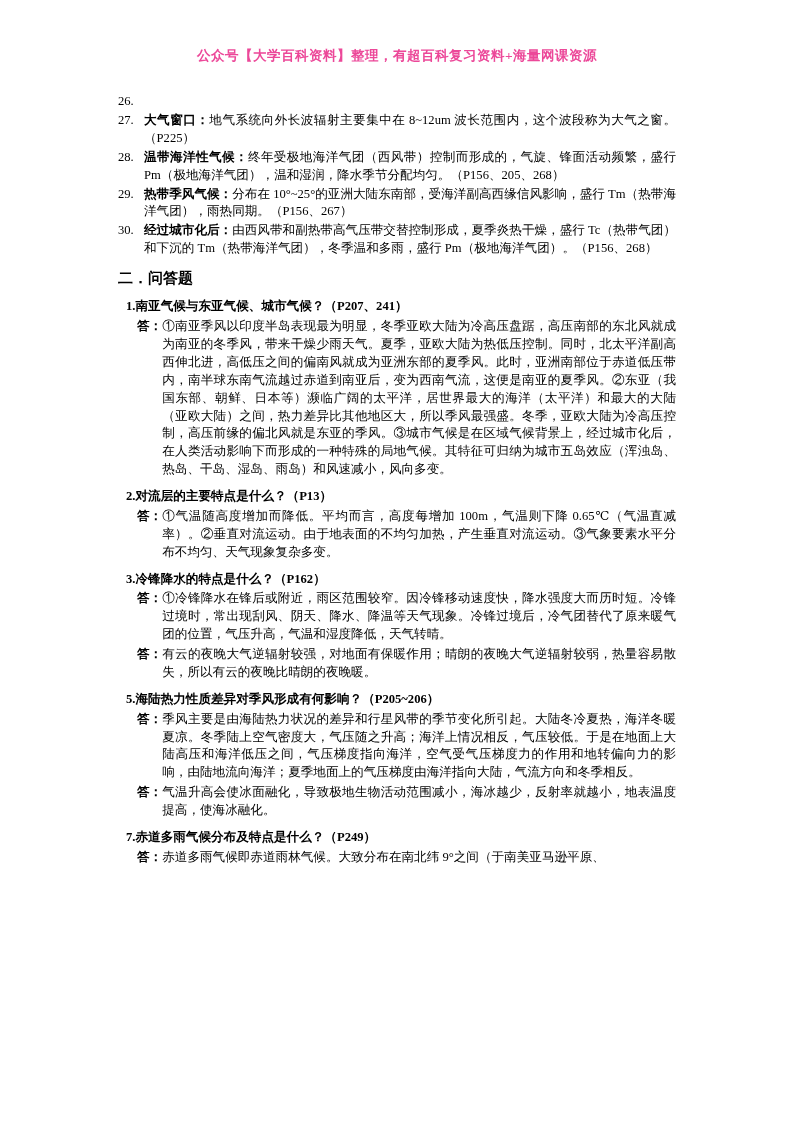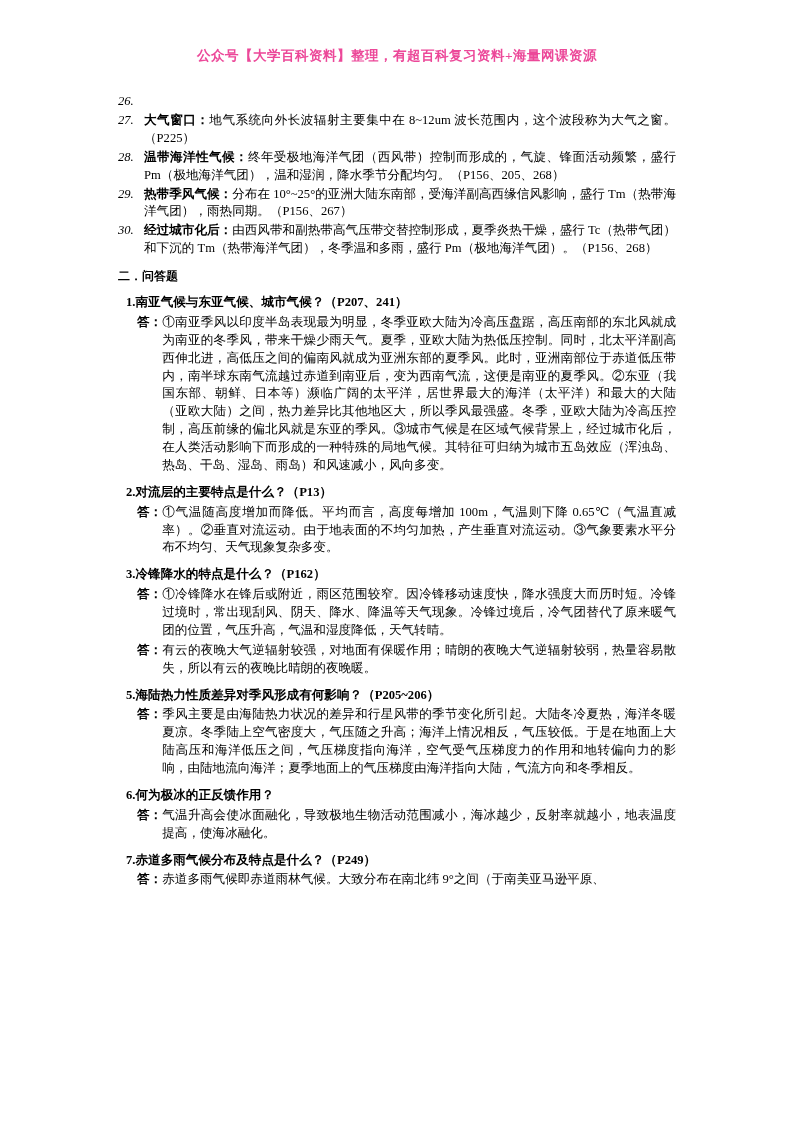--- a/index.html
+++ b/index.html
@@ -19,26 +19,26 @@
   }
   .header-note {
     text-align: center;
     color: #ec4899;
     font-weight: bold;
     font-size: 13.5px;
     letter-spacing: 0.5px;
     margin-bottom: 28px;
   }
   .def { display: flex; margin-bottom: 1px; }
-  .def-num { flex: none; width: 26px; font-style: italic; }
+  .def-num { flex: none; width: 26px; }
   .def-content { flex: 1; text-align: justify; }
   .term { font-weight: bold; }
   .section-title {
     font-weight: bold;
-    font-size: 12px;
+    font-size: 15px;
     margin: 10px 0 6px 0;
   }
   .question {
     font-weight: bold;
     margin: 9px 0 2px 0;
     padding-left: 8px;
     text-align: justify;
   }
   .answer { display: flex; padding-left: 19px; margin-bottom: 2px; }
   .ans-label { flex: none; font-weight: bold; }
@@ -107,21 +107,20 @@
 
   <div>
     <div class="question">5.海陆热力性质差异对季风形成有何影响？（P205~206）</div>
     <div class="answer">
       <span class="ans-label">答：</span>
       <span class="ans-text">季风主要是由海陆热力状况的差异和行星风带的季节变化所引起。大陆冬冷夏热，海洋冬暖夏凉。冬季陆上空气密度大，气压随之升高；海洋上情况相反，气压较低。于是在地面上大陆高压和海洋低压之间，气压梯度指向海洋，空气受气压梯度力的作用和地转偏向力的影响，由陆地流向海洋；夏季地面上的气压梯度由海洋指向大陆，气流方向和冬季相反。</span>
     </div>
   </div>
 
   <div>
-    <div class="question">6.何为极冰的正反馈作用？</div>
     <div class="answer">
       <span class="ans-label">答：</span>
       <span class="ans-text">气温升高会使冰面融化，导致极地生物活动范围减小，海冰越少，反射率就越小，地表温度提高，使海冰融化。</span>
     </div>
   </div>
 
   <div>
     <div class="question">7.赤道多雨气候分布及特点是什么？（P249）</div>
     <div class="answer">
       <span class="ans-label">答：</span>

